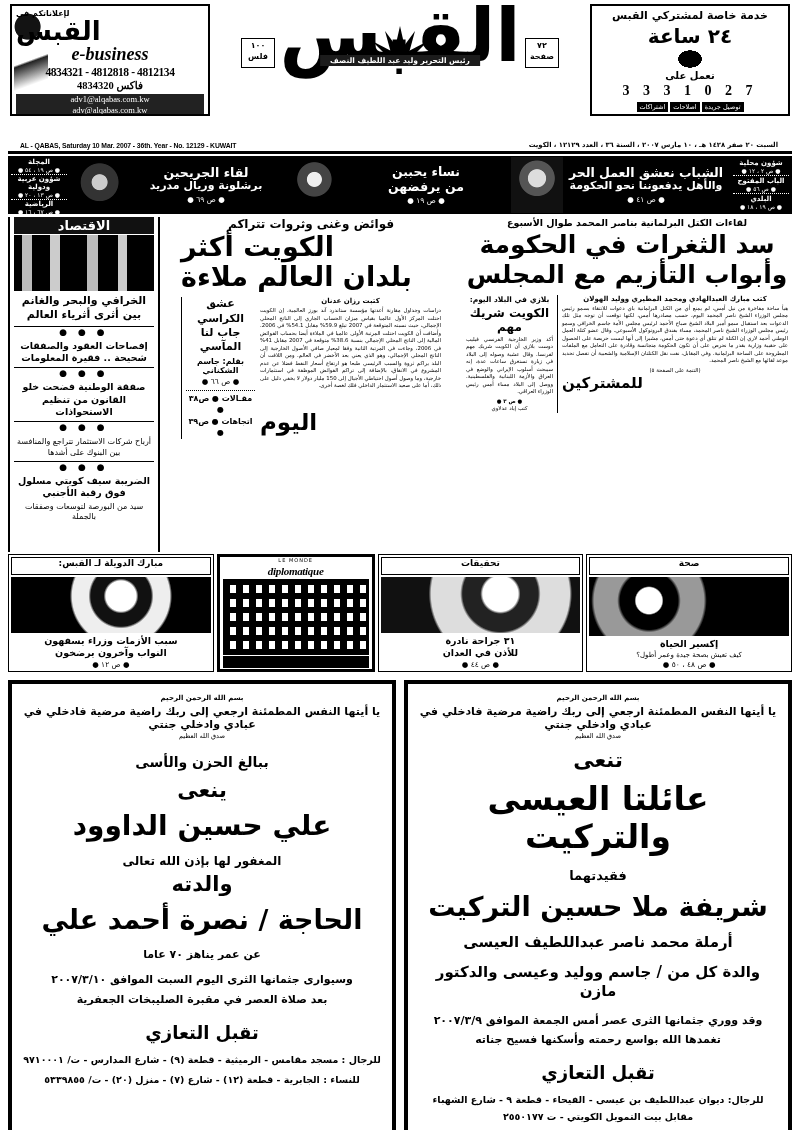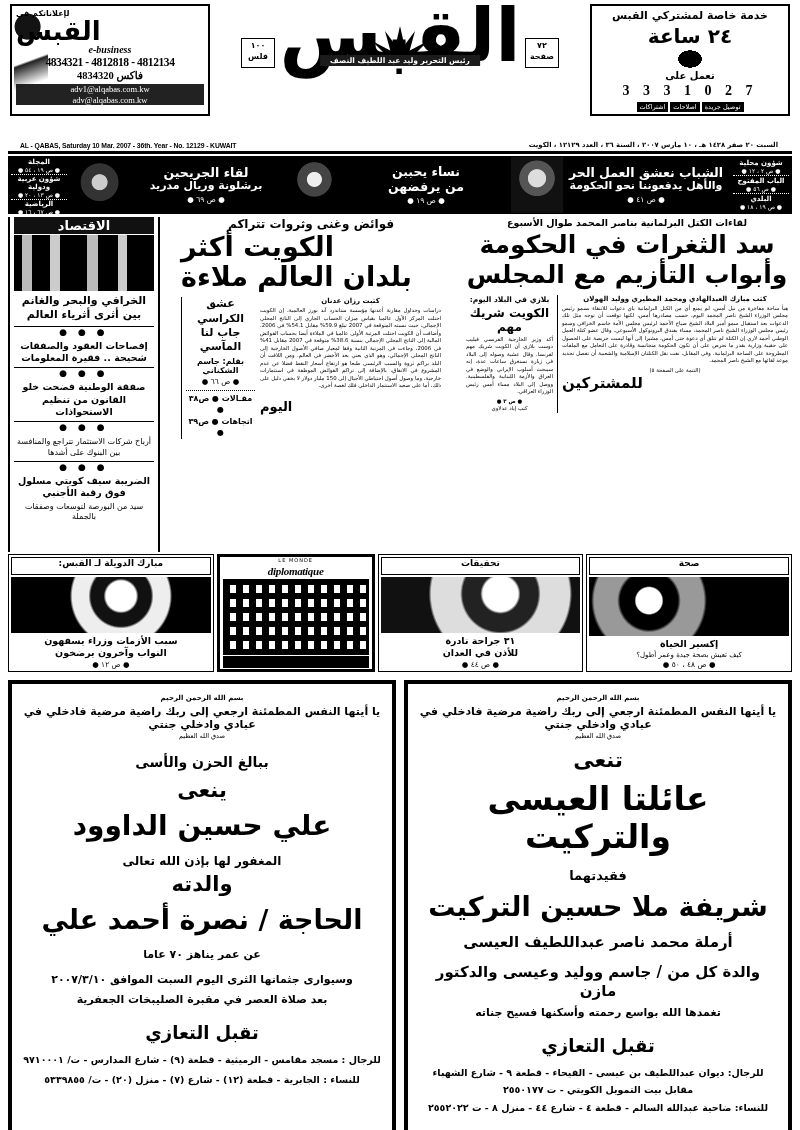--- a/index.html
+++ b/index.html
@@ -14,21 +14,21 @@
 
   
   .masthead { position:relative; height:140px; padding:4px 10px 0 10px; display:flex; align-items:flex-start; justify-content:space-between; }
   .ad-box { border:2px solid #000; width:200px; height:112px; position:relative; overflow:hidden; background:#fff; padding:3px 4px; }
   .ad-box.left { order:3; }
   .ad-box.right { order:1; }
 
   .adv-head { font-size:8px; font-weight:bold; text-align:left; letter-spacing:-.2px; }
   .adv-logo-row { display:flex; align-items:center; justify-content:flex-end; gap:3px; margin-top:-2px; }
   .adv-logo { font-size:26px; font-weight:bold; letter-spacing:-2px; font-family:"DejaVu Sans", sans-serif; }
-  .adv-eb { font-style:italic; font-size:10px; font-weight:bold; text-align:center; font-family:"Liberation Serif", serif; margin-top:-2px;}
+  .adv-eb { font-style:italic; font-size:18px; font-weight:bold; text-align:center; font-family:"Liberation Serif", serif; margin-top:-2px;}
   .adv-phones { font-size:11.5px; font-weight:bold; text-align:center; font-family:"Liberation Serif", serif; letter-spacing:-.4px; margin-top:1px;}
   .adv-fax { font-size:10.5px; font-weight:bold; text-align:center; font-family:"Liberation Serif", serif; margin-top:1px;}
   .adv-mail { font-size:8.5px; text-align:center; font-family:"Liberation Serif", serif; line-height:1.25; margin-top:3px; background:#222; color:#fff;}
   .ad-ink { position:absolute; left:2px; top:4px; width:34px; height:104px; background:
       radial-gradient(circle at 40% 16%, #000 0 14%, transparent 15%),
       linear-gradient(160deg, transparent 48%, #111 50%, transparent 70%); opacity:.92;}
 
   .sub-box { text-align:center; }
   .sub-title { font-size:11px; font-weight:bold; letter-spacing:-.3px; }
   .sub-24 { font-size:20px; font-weight:bold; letter-spacing:-1px; margin-top:2px;}
@@ -88,21 +88,21 @@
   .head-center { font-size:27px; font-weight:bold; text-align:left; line-height:1.12; letter-spacing:-.5px;}
   .center-body { display:flex; gap:5px; margin-top:5px; }
   .cb-col { flex:1; }
   .cb-col.narrow { width:74px; flex:none; border-left:1px solid #000; padding-left:4px;}
   .cc-h { font-size:11px; font-weight:bold; text-align:center; line-height:1.3;}
   .cc-by { font-size:8px; font-weight:bold; text-align:center; margin-top:2px;}
   .cc-p { font-size:7.5px; text-align:center; margin-top:2px;}
   .cc-links { font-size:8px; font-weight:bold; text-align:center; margin-top:4px; line-height:1.45; border-top:1px dotted #000; padding-top:2px;}
   .bodytext { font-size:5.4px; text-align:justify; line-height:1.38; column-gap:4px; }
   .byline-sm { font-size:7px; font-weight:bold; text-align:center; margin-bottom:2px;}
-  .today-mark { font-size:13px; font-weight:bold; text-align:left; margin-top:10px;}
+  .today-mark { font-size:23px; font-weight:bold; text-align:left; margin-top:20px;}
 
   .col-right { width:330px; padding:0 4px; }
   .kicker-r { font-size:9.5px; font-weight:bold; text-align:center; margin-bottom:2px;}
   .head-main { font-size:25px; font-weight:bold; text-align:center; line-height:1.2; letter-spacing:-.5px;}
   .right-body { display:flex; gap:4px; margin-top:5px; }
   .rb-main { flex:1; }
   .rb-side { width:92px; border-right:1px solid #000; padding-right:4px; }
   .rb-side-k { font-size:7.5px; font-weight:bold; text-align:center;}
   .rb-side-h { font-size:12px; font-weight:bold; text-align:center; margin:2px 0;}
   .sub-link { font-size:15px; font-weight:bold; text-align:left; letter-spacing:-.5px;}
@@ -396,20 +396,21 @@
     <div class="obit">
       <div class="basm basm-top">بسم الله الرحمن الرحيم</div>
       <div class="verse">يا أيتها النفس المطمئنة ارجعي إلى ربك راضية مرضية فادخلي في عبادي وادخلي جنتي</div>
       <div class="verse-f">صدق الله العظيم</div>
       <div class="o-verb">تنعى</div>
       <div class="o-name-big">عائلتا العيسى والتركيت</div>
       <div class="o-mid">فقيدتهما</div>
       <div class="o-name2">شريفة ملا حسين التركيت</div>
       <div class="o-rel sm">أرملة محمد ناصر عبداللطيف العيسى</div>
       <div class="o-rel sm">والدة كل من / جاسم ووليد وعيسى والدكتور مازن</div>
+      <div class="o-burial">وقد ووري جثمانها الثرى عصر أمس الجمعة الموافق ٢٠٠٧/٣/٩</div>
       <div class="o-burial" style="margin-top:2px;">تغمدها الله بواسع رحمته وأسكنها فسيح جناته</div>
       <div class="o-cond">تقبل التعازي</div>
       <div class="o-addr">للرجال: ديوان عبداللطيف بن عيسى - الفيحاء - قطعة ٩ - شارع الشهباء</div>
       <div class="o-addr" style="margin-top:1px;">مقابل بيت التمويل الكويتي - ت ٢٥٥٠١٧٧</div>
       <div class="o-addr" style="margin-top:1px;">للنساء: ضاحية عبدالله السالم - قطعة ٤ - شارع ٤٤ - منزل ٨ - ت ٢٥٥٢٠٢٢</div>
 
     </div>
 
     <div class="obit">
       <div class="basm basm-top">بسم الله الرحمن الرحيم</div>

